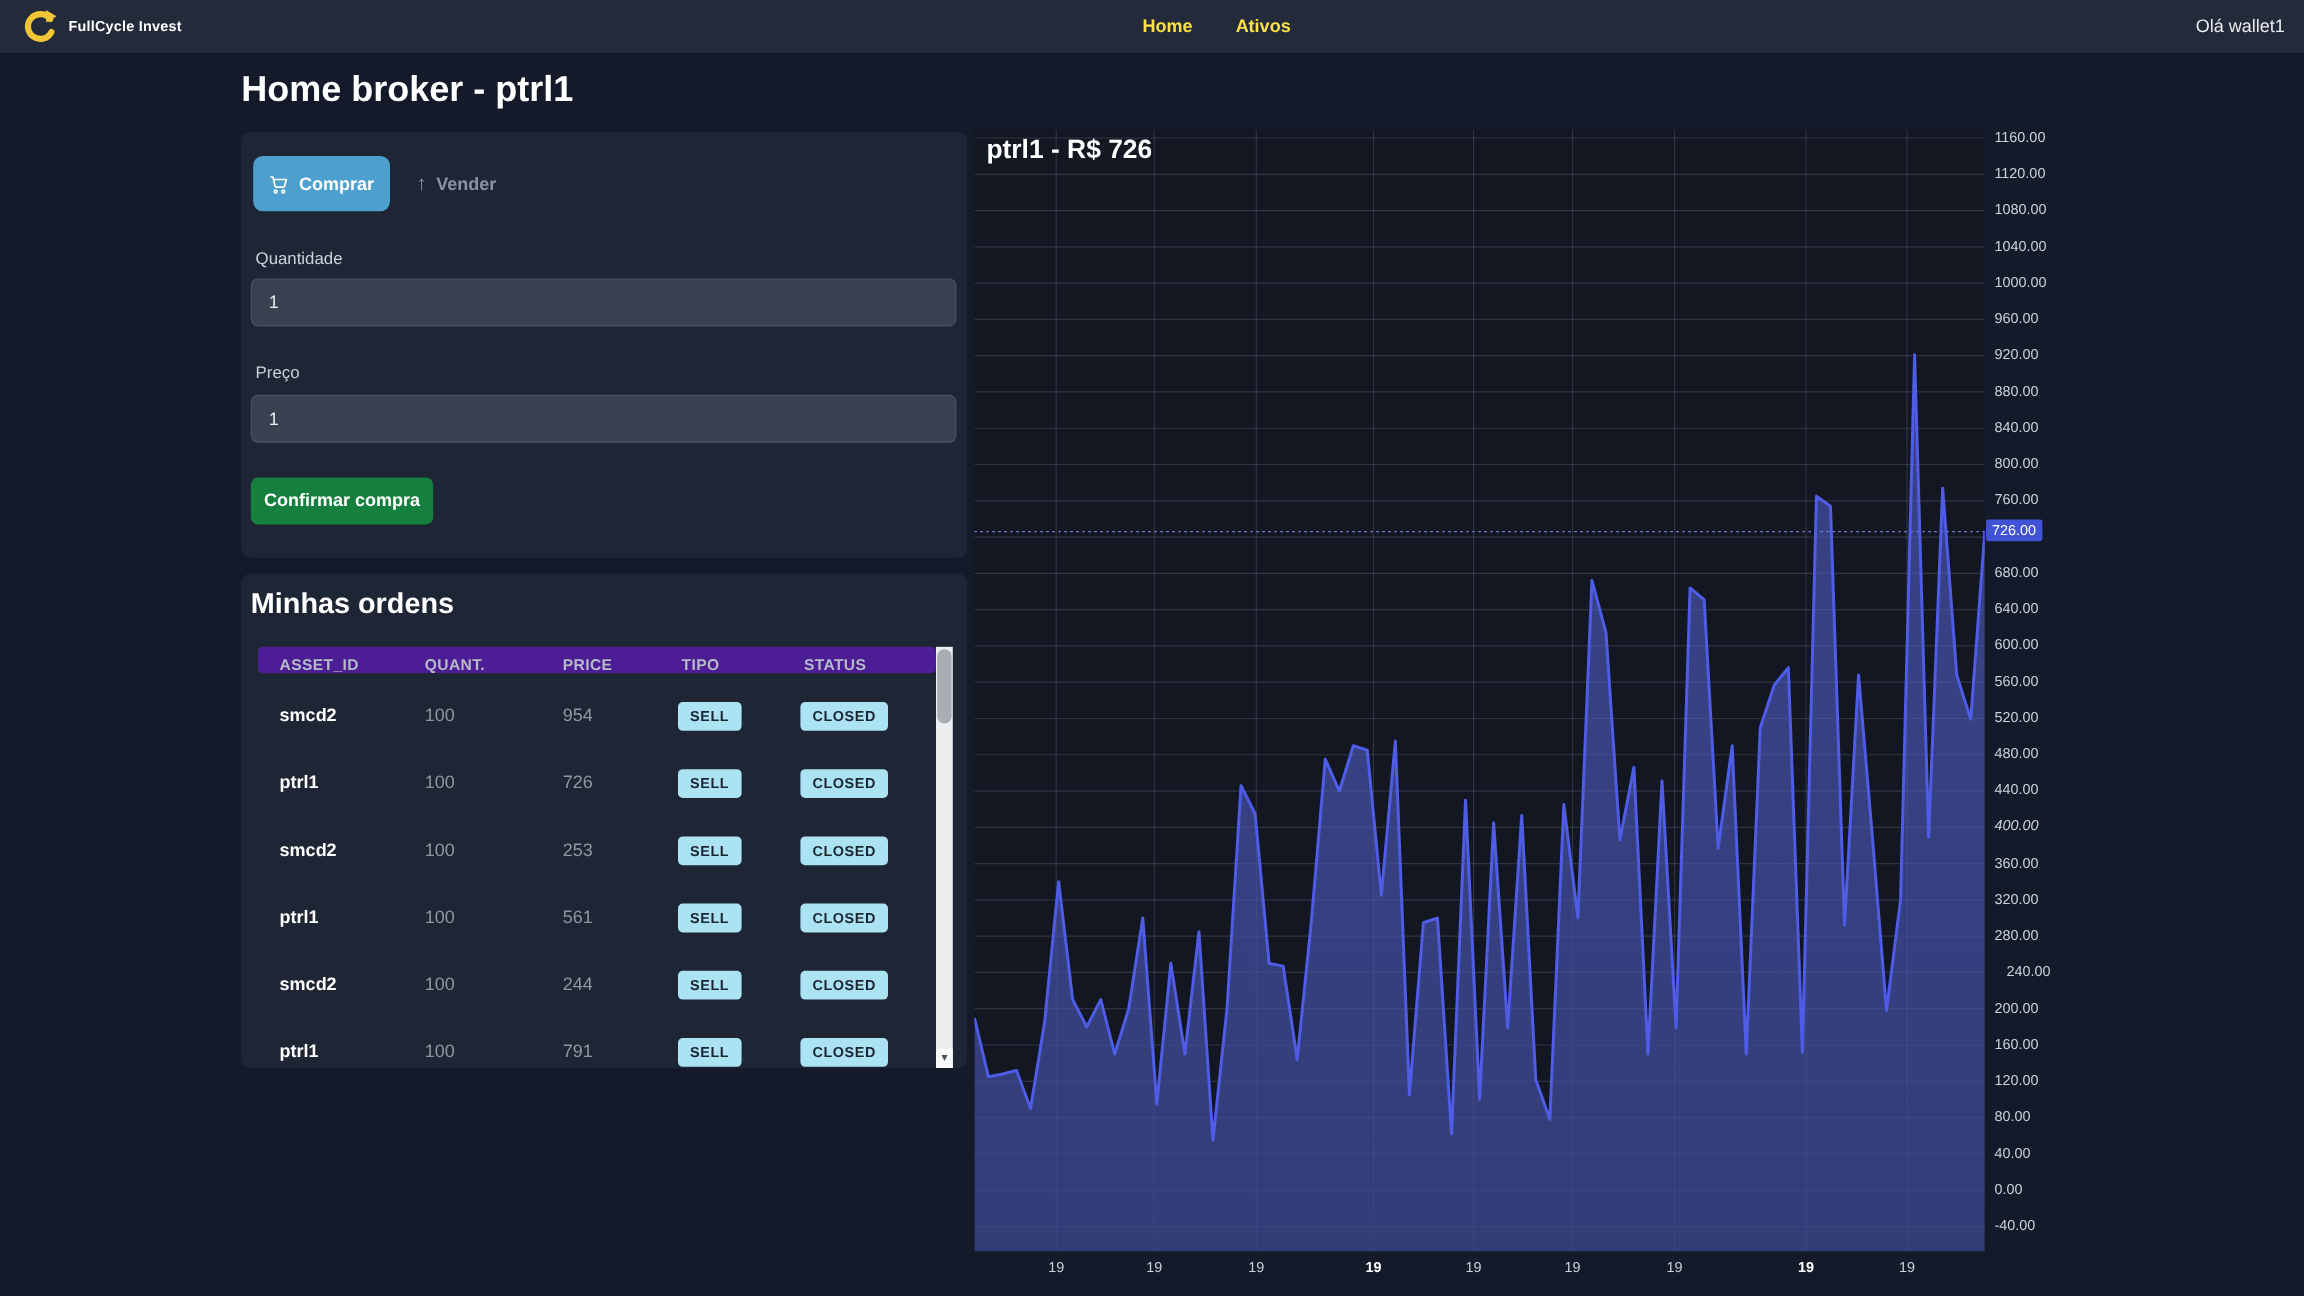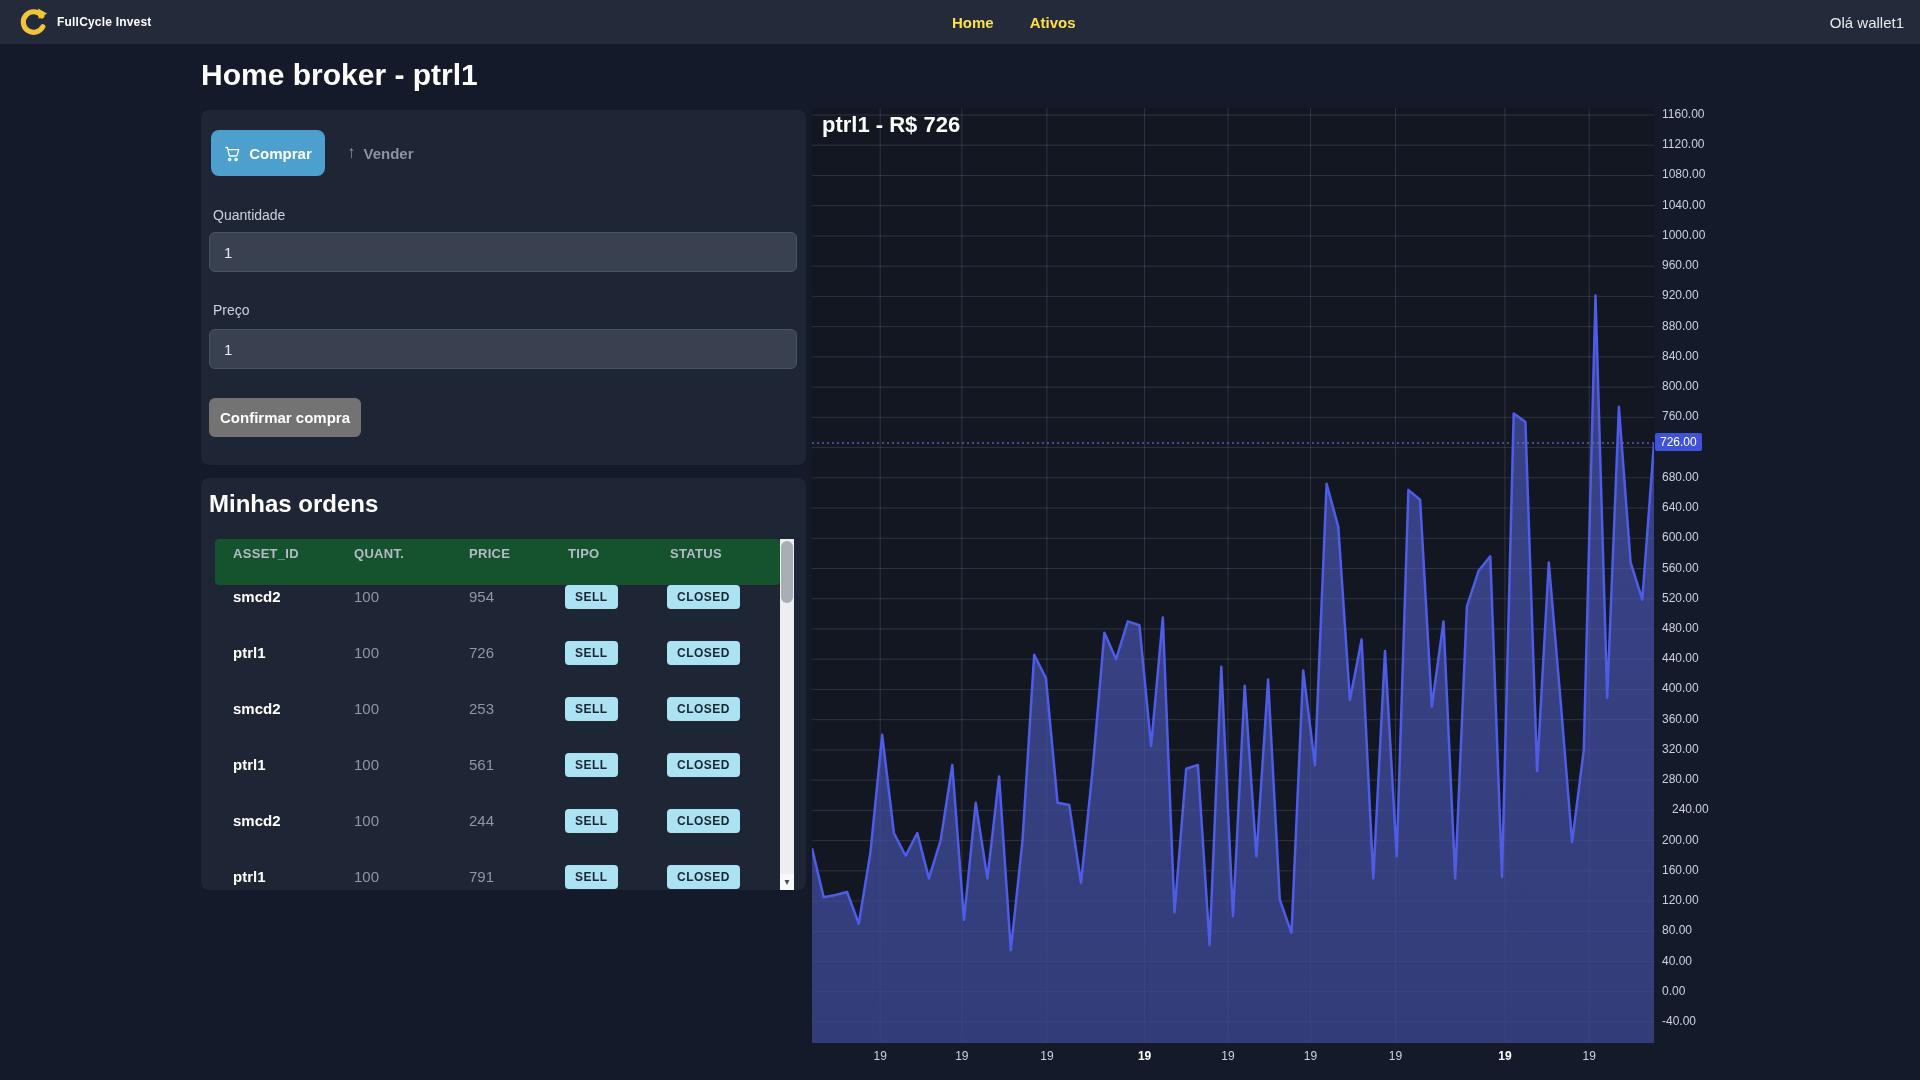--- a/index.html
+++ b/index.html
@@ -33,26 +33,26 @@
   .tab-sell .arrow{font-size:17px;}
 
   .flabel{position:absolute;left:12px;color:#ccd2dc;font-size:14px;}
   .flabel.q{top:97px;}
   .flabel.p{top:192px;}
   .finput{position:absolute;left:8px;width:588px;height:40px;box-sizing:border-box;
     background:#394050;border:1px solid #4a5366;border-radius:6px;color:#e8eaee;
     font-size:15px;padding:0 14px;font-family:inherit;outline:none;}
   #qty-input{top:122px;}
   #price-input{top:219px;}
-  #confirm-btn{position:absolute;left:8px;top:288px;width:152px;height:39px;background:#737373;
+  #confirm-btn{position:absolute;left:8px;top:288px;width:152px;height:39px;background:#15803d;
     border:none;border-radius:6px;color:#fff;font-weight:bold;font-size:15px;cursor:pointer;font-family:inherit;}
 
   
   #orders-title{position:absolute;left:8px;top:12px;font-size:24px;font-weight:bold;color:#ffffff;}
-  #orders-head{position:absolute;left:14px;top:61px;width:565px;height:46px;background:#14532d;border-radius:4px;}
+  #orders-head{position:absolute;left:14px;top:61px;width:565px;height:22px;background:#4c1d95;border-radius:4px;}
   .hcell{position:absolute;top:0;height:30px;line-height:30px;color:#b4bbc7;font-size:13px;font-weight:bold;letter-spacing:.3px;}
   .c-asset{left:18px;} .c-quant{left:139px;} .c-price{left:254px;} .c-tipo{left:353px;} .c-status{left:455px;}
   .orow{position:absolute;left:14px;width:565px;height:56px;}
   .ocell{position:absolute;top:0;height:56px;line-height:56px;font-size:15px;color:#8f97a3;}
   .ocell.asset{color:#ffffff;font-weight:bold;}
   .badge{position:absolute;top:50%;transform:translateY(-50%);background:#abe3f3;color:#1c2632;
     font-weight:bold;font-size:12px;padding:5px 10px;border-radius:4px;letter-spacing:.5px;}
   .badge.tipo{left:350px;} .badge.status{left:452px;}
 
   
@@ -239,21 +239,21 @@
       <div class="ylabel" style="left: 1662px; top: 348.867px;">840.00</div>
       <div class="ylabel" style="left: 1662px; top: 379.1px;">800.00</div>
       <div class="ylabel" style="left: 1662px; top: 409.333px;">760.00</div>
       <div class="ylabel" style="left: 1662px; top: 469.8px;">680.00</div>
       <div class="ylabel" style="left: 1662px; top: 500.033px;">640.00</div>
       <div class="ylabel" style="left: 1662px; top: 530.267px;">600.00</div>
       <div class="ylabel" style="left: 1662px; top: 560.5px;">560.00</div>
       <div class="ylabel" style="left: 1662px; top: 590.733px;">520.00</div>
       <div class="ylabel" style="left: 1662px; top: 620.967px;">480.00</div>
       <div class="ylabel" style="left: 1662px; top: 651.2px;">440.00</div>
-      <div class="ylabel" style="left: 1662px; top: 681.433px;">400.00</div>
+      <div class="ylabel" style="left: 1662px; top: 681.433px; font-style: italic;">400.00</div>
       <div class="ylabel" style="left: 1662px; top: 711.667px;">360.00</div>
       <div class="ylabel" style="left: 1662px; top: 741.9px;">320.00</div>
       <div class="ylabel" style="left: 1662px; top: 772.133px;">280.00</div>
       <div class="ylabel" style="left: 1672px; top: 802.367px;">240.00</div>
       <div class="ylabel" style="left: 1662px; top: 832.6px;">200.00</div>
       <div class="ylabel" style="left: 1662px; top: 862.833px;">160.00</div>
       <div class="ylabel" style="left: 1662px; top: 893.067px;">120.00</div>
       <div class="ylabel" style="left: 1662px; top: 923.3px;">80.00</div>
       <div class="ylabel" style="left: 1662px; top: 953.533px;">40.00</div>
       <div class="ylabel" style="left: 1662px; top: 983.767px;">0.00</div>

